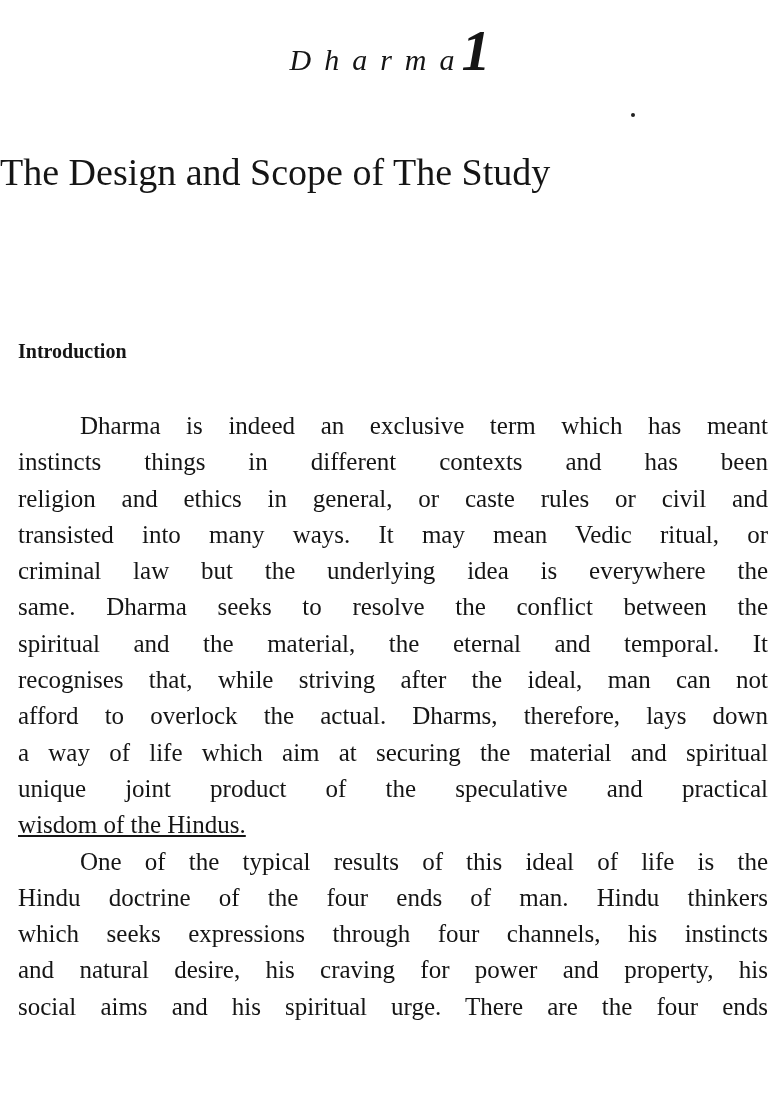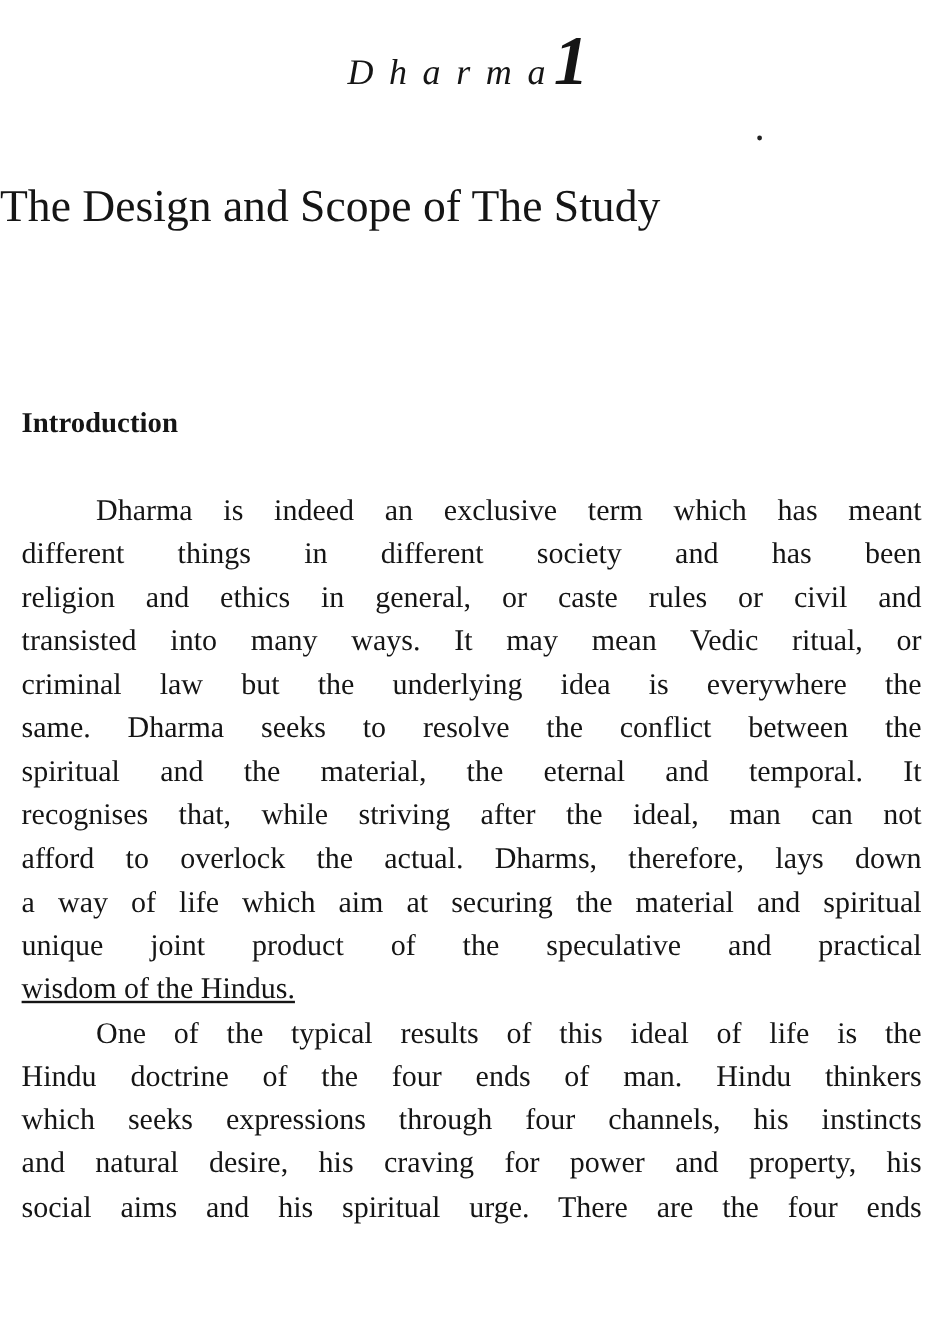--- a/index.html
+++ b/index.html
@@ -53,21 +53,21 @@
       width: 780px;
       text-align: left;
       font-size: 38px;
       margin: 0;
       font-weight: normal;
     }
     .section-heading {
       position: absolute;
       top: 340px;
       left: 18px;
-      font-size: 24px;
+      font-size: 20px;
       font-weight: bold;
       margin: 0;
     }
     .body-text {
       position: absolute;
       top: 408px;
       left: 18px;
       width: 750px;
       font-size: 25px;
       line-height: 36.3px;
@@ -96,21 +96,21 @@
 
 <div class="scan-speck"></div>
 
 <h1 class="chapter-title">The Design and Scope of The Study</h1>
 
 <h2 class="section-heading">Introduction</h2>
 
 <div class="body-text">
   <div>
     <span class="line indent">Dharma is indeed an exclusive term which has meant</span>
-    <span class="line">different things in different society and has been</span>
+    <span class="line">instincts things in different contexts and has been</span>
     <span class="line">religion and ethics in general, or caste rules or civil and</span>
     <span class="line">transisted into many ways. It may mean Vedic ritual, or</span>
     <span class="line">criminal law but the underlying idea is everywhere the</span>
     <span class="line">same. Dharma seeks to resolve the conflict between the</span>
     <span class="line">spiritual and the material, the eternal and temporal. It</span>
     <span class="line">recognises that, while striving after the ideal, man can not</span>
     <span class="line">afford to overlock the actual. Dharms, therefore, lays down</span>
     <span class="line">a way of life which aim at securing the material and spiritual</span>
     <span class="line">unique joint product of the speculative and practical</span>
     <span class="line last">wisdom of the Hindus.</span>

